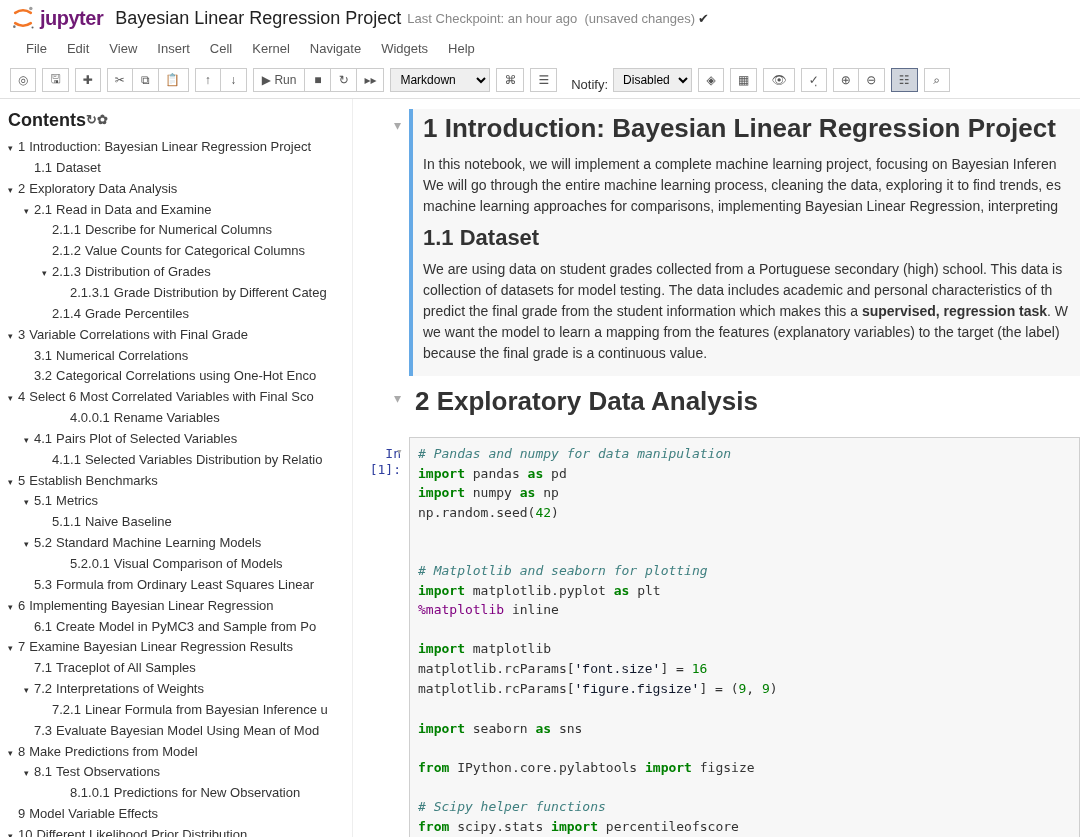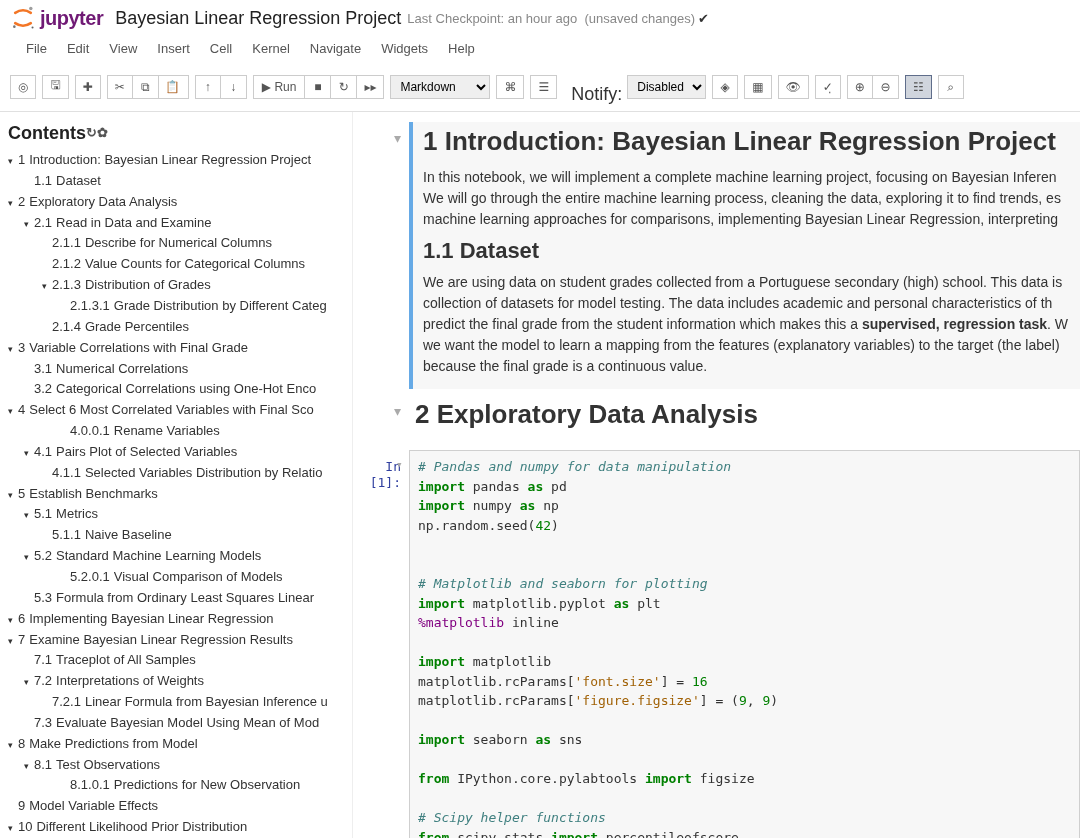--- a/index.html
+++ b/index.html
@@ -13,21 +13,21 @@
 .checkmark { color: #333; margin-left: 3px; }
 .menubar { display: flex; padding: 3px 16px; border-bottom: 1px solid transparent; }
 .menu-item { padding: 5px 10px; font-size: 13px; color: #555; cursor: pointer; }
 .toolbar { display: flex; align-items: center; padding: 3px 10px 6px 10px; border-bottom: 1px solid #e0e0e0; gap: 0; }
 .tb-group { display: flex; margin-right: 6px; }
 .tb-btn { border: 1px solid #ccc; background: #fff; padding: 4px 7px; font-size: 12px; min-width: 26px; height: 24px; display: flex; align-items: center; justify-content: center; cursor: pointer; color: #555; }
 .tb-btn:not(:first-child) { border-left: none; }
 .tb-btn.active { background: #d0d5dd; border-color: #5f6d8a; }
 .run-btn { padding: 4px 8px; }
 .celltype { border: 1px solid #ccc; padding: 3px 5px; font-size: 12px; height: 24px; width: 100px; }
-.notify-lbl { font-size: 18px; margin: 16px 5px 0 8px; }
+.notify-lbl { font-size: 13px; margin: 8px 5px 0 8px; }
 .notify-sel { border: 1px solid #ccc; padding: 3px 5px; font-size: 12px; height: 24px; }
 .main { display: flex; height: calc(838px - 100px); }
 .sidebar { width: 352px; padding: 8px 5px 8px 8px; overflow: hidden; line-height: 1.45; }
 .contents-hdr { font-size: 18px; font-weight: 700; color: #222; margin-bottom: 4px; display: flex; align-items: center; }
 .contents-hdr .ic { font-size: 13px; color: #555; }
 .toc-item { display: flex; align-items: baseline; font-size: 13px; color: #333; padding: 1px 0; white-space: nowrap; overflow: hidden; }
 .toc-caret { width: 10px; font-size: 9px; color: #333; flex-shrink: 0; }
 .toc-num { margin-right: 4px; }
 .toc-txt { overflow: hidden; text-overflow: clip; }
 .lvl-1 { padding-left: 0; }
@@ -42,21 +42,21 @@
 .md-cell.selected { border-left: 4px solid #66aae6; background: #f7f7f7; padding-left: 10px; }
 .h1 { font-size: 26px; font-weight: 700; margin-bottom: 10px; }
 .h2 { font-size: 22px; font-weight: 700; margin-bottom: 8px; margin-top: 8px; }
 .para { font-size: 14px; line-height: 1.5; color: #333; margin-bottom: 8px; }
 .bold { font-weight: 700; }
 .prompt { color: #303f9f; font-family: monospace; font-size: 13px; }
 .code-area { border: 1px solid #cfcfcf; background: #f7f7f7; padding: 6px 8px; font-family: Menlo, Monaco, monospace; font-size: 13px; line-height: 1.5; position: relative; }
 .code-gutter-caret { position: absolute; left: -14px; top: 6px; color: #aaa; font-size: 11px; }
 .c-comment { color: #408080; font-style: italic; }
 .c-kw { color: #008000; font-weight: 700; }
-.c-str { color: #a16207; }
+.c-str { color: #0f172a; font-family: Liberation Mono, monospace; }
 .c-num { color: #008000; }
 .c-magic { color: #800080; }
 .divider-v { width: 1px; background: #eee; }
 </style>
 </head>
 <body>
 
 <div class="header">
   <div class="logo">
     <svg class="logo-icon" viewBox="0 0 30 30">
@@ -310,20 +310,25 @@
         <div class="toc-item lvl-2">
           <span class="toc-caret"></span>
           <span class="toc-num">5.3</span>
           <span class="toc-txt">Formula from Ordinary Least Squares Linear</span>
         </div>
         <div class="toc-item lvl-1">
           <span class="toc-caret">▾</span>
           <span class="toc-num">6</span>
           <span class="toc-txt">Implementing Bayesian Linear Regression</span>
         </div>
+        <div class="toc-item lvl-2">
+          <span class="toc-caret"></span>
+          <span class="toc-num">6.1</span>
+          <span class="toc-txt">Create Model in PyMC3 and Sample from Po</span>
+        </div>
         <div class="toc-item lvl-1">
           <span class="toc-caret">▾</span>
           <span class="toc-num">7</span>
           <span class="toc-txt">Examine Bayesian Linear Regression Results</span>
         </div>
         <div class="toc-item lvl-2">
           <span class="toc-caret"></span>
           <span class="toc-num">7.1</span>
           <span class="toc-txt">Traceplot of All Samples</span>
         </div>

